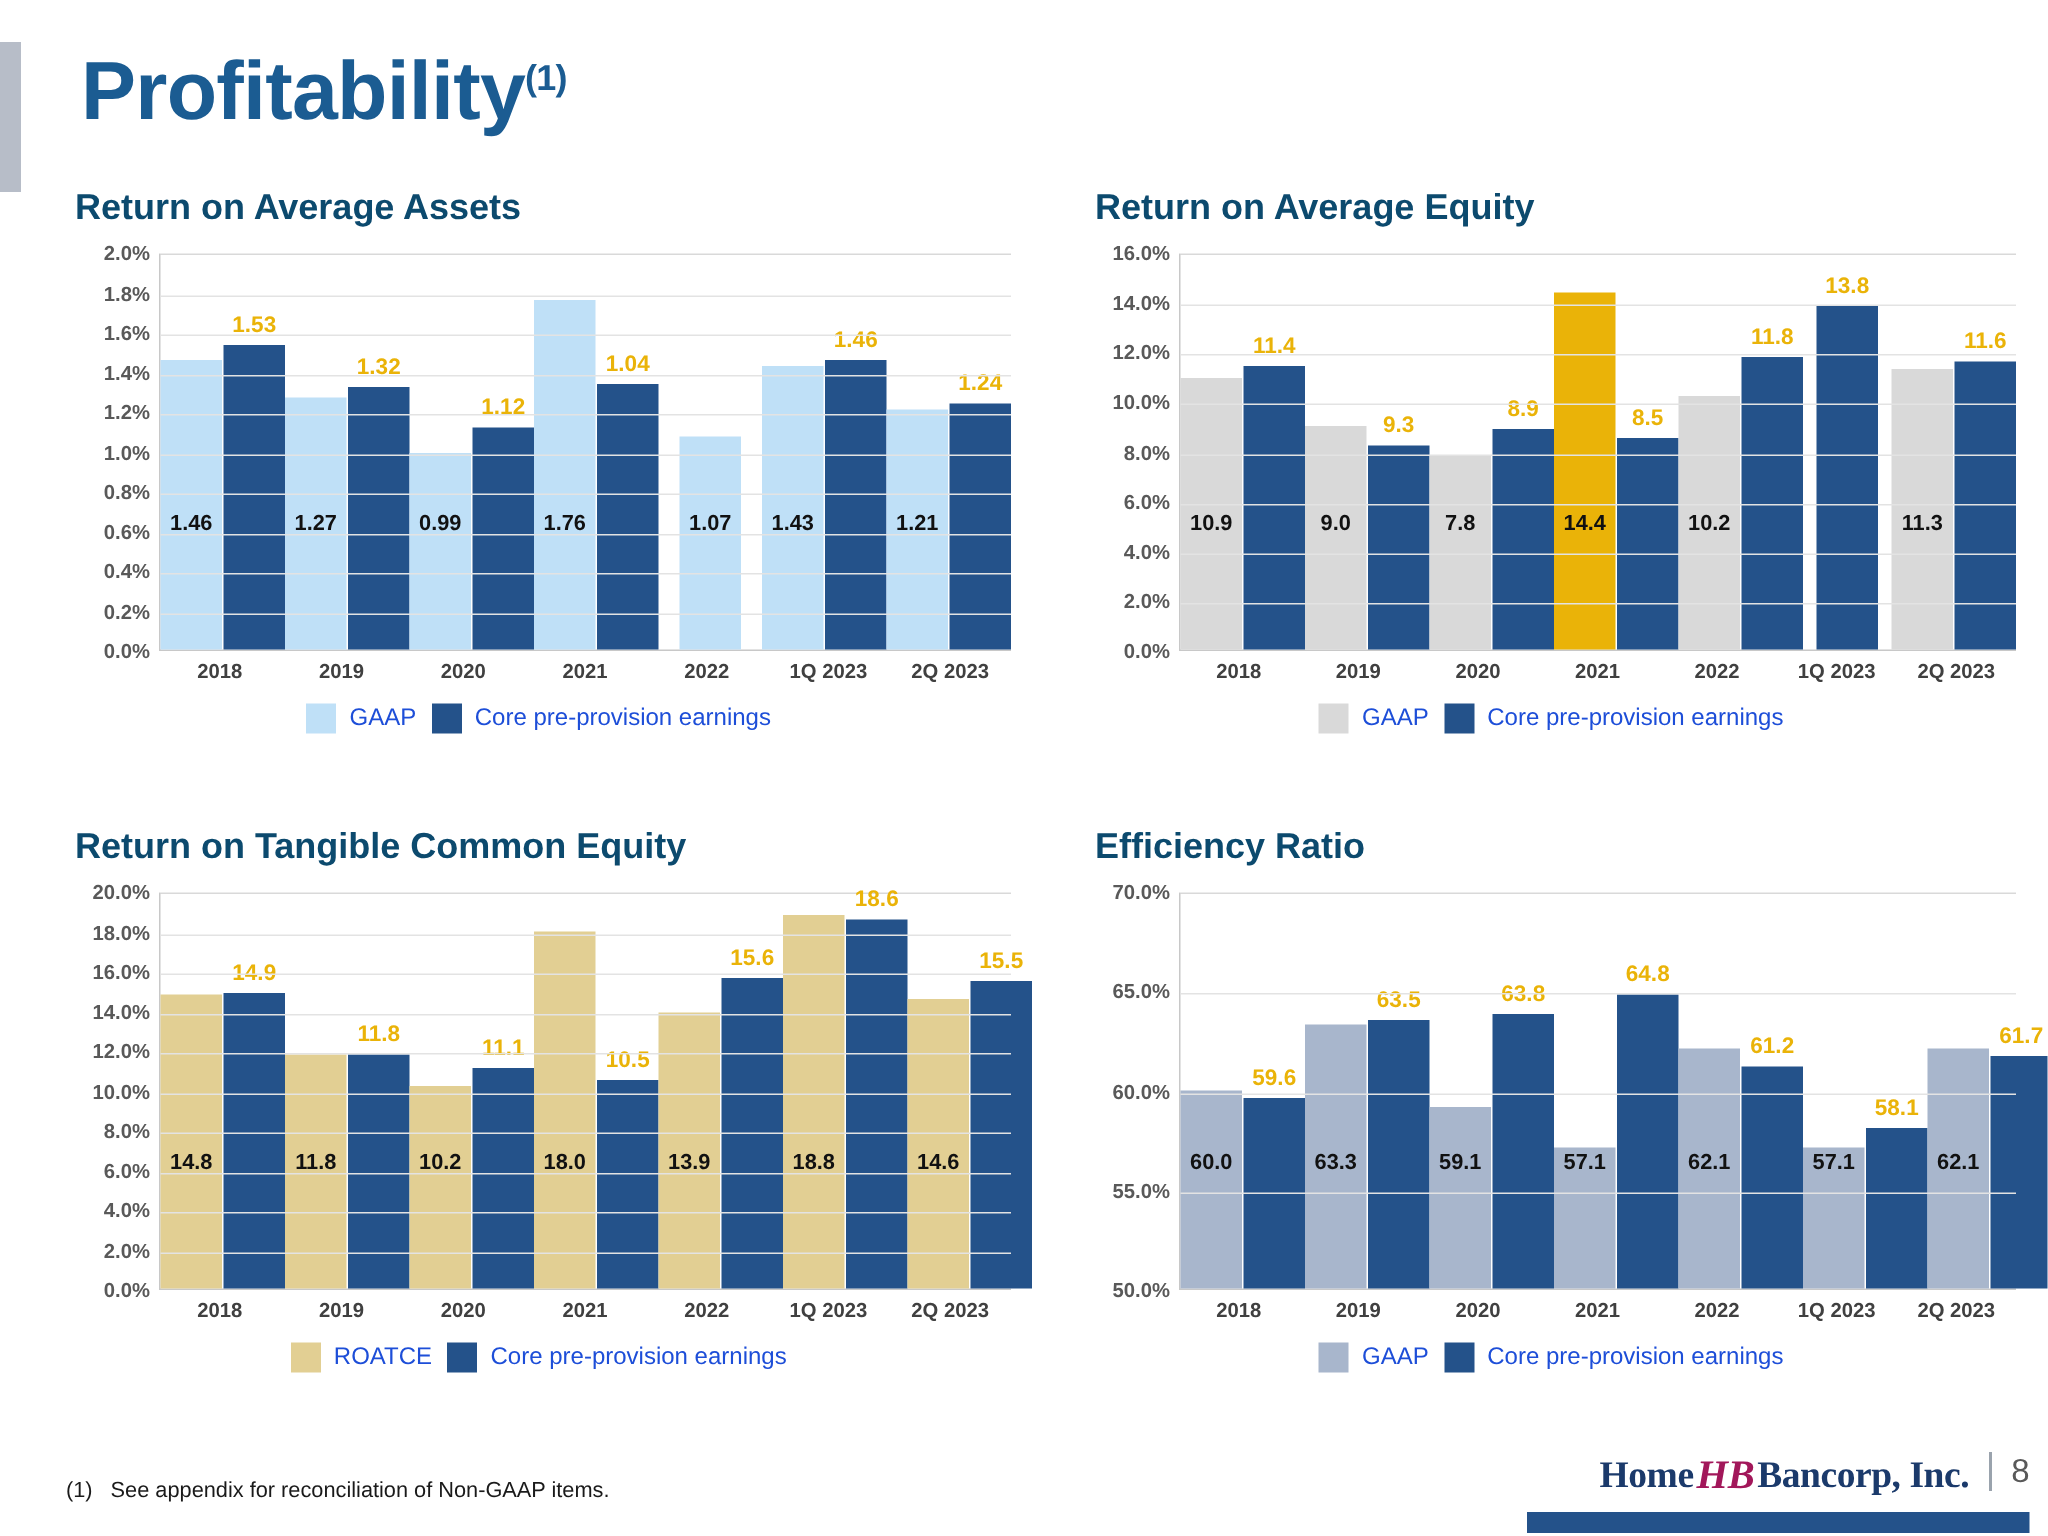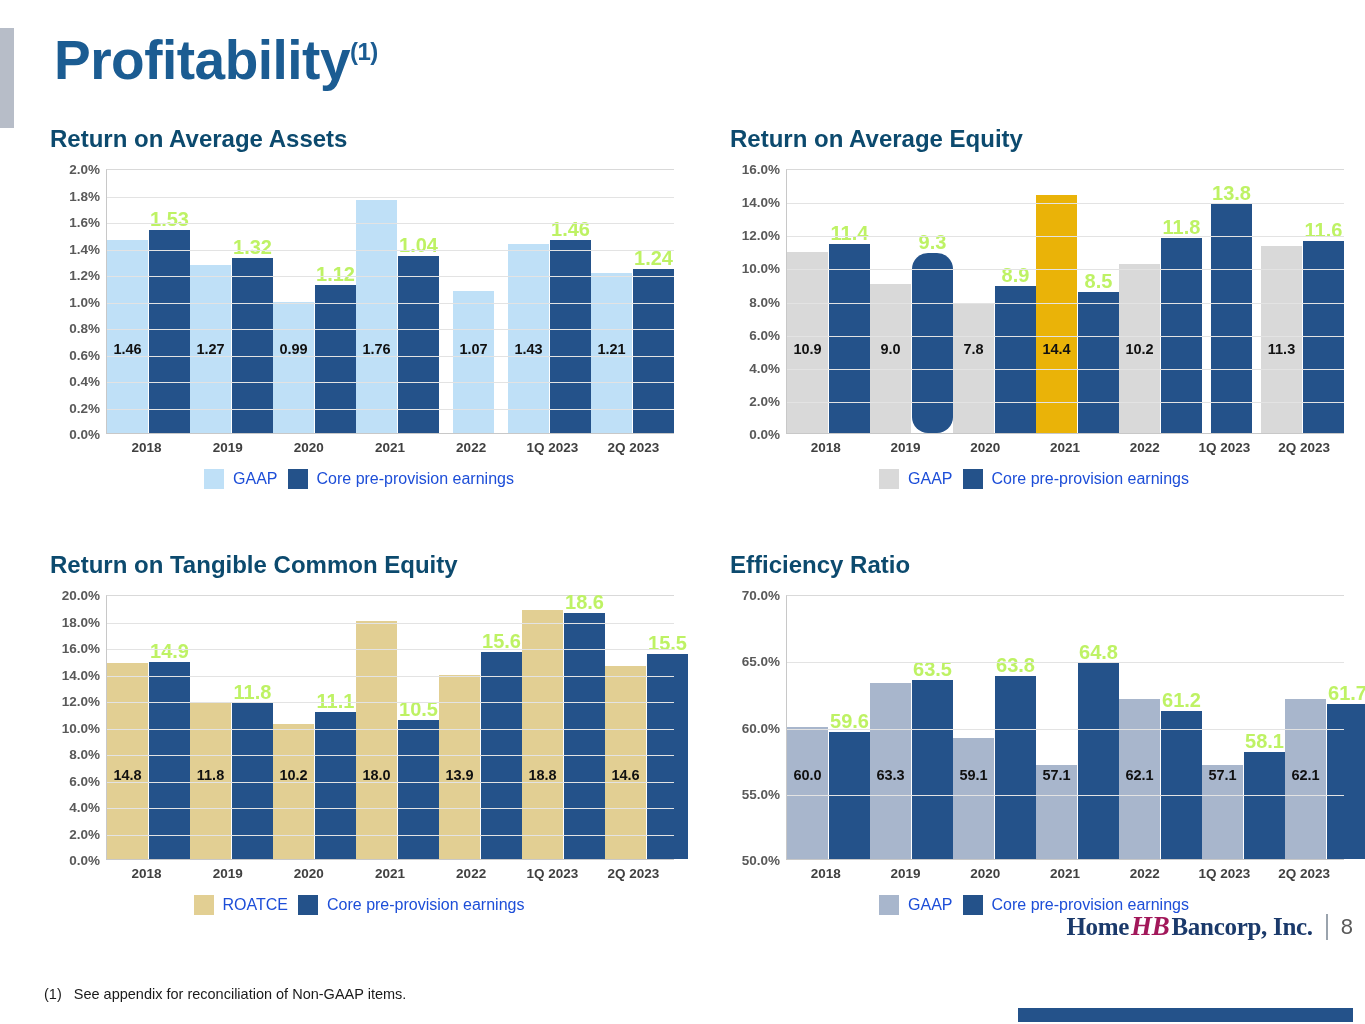--- a/index.html
+++ b/index.html
@@ -82,21 +82,21 @@
   }
   .bar .inside-label {
     position: absolute; left: 50%; bottom: 0;
     transform: translateX(-50%);
     font-size: 14.5px; font-weight: bold; color: #111111;
     white-space: nowrap;
   }
   .bar .above-label {
     position: absolute; left: 50%; top: -22px;
     transform: translateX(-50%);
-    font-size: 20px; font-weight: bold; color: #bef264;
+    font-size: 15px; font-weight: bold; color: #eab308;
     white-space: nowrap;
     text-align: center;
   }
 
   .x-axis {
     display: flex;
     margin-top: 6px;
   }
   .x-axis .spacer { flex: 0 0 62px; }
   .x-labels {
@@ -118,22 +118,22 @@
 
   
   .footnote {
     position: absolute; left: 44px; top: 986px;
     font-size: 14.5px; color: #1a1a1a;
     white-space: nowrap;
   }
   .footnote .marker { margin-right: 12px; }
 
   .logo-row {
-    position: absolute; right: 12px; top: 911px;
-    display: flex; align-items: center; gap: 13px;
+    position: absolute; right: 12px; top: 968px;
+    display: flex; gap: 13px;
   }
   .logo-text {
     font-family: "Liberation Serif", serif;
     font-size: 25px; font-weight: bold; color: #1b3a6b;
     display: flex; align-items: center; letter-spacing: -0.3px;
   }
   .logo-mark {
     font-family: "Liberation Serif", serif;
     font-size: 27px; font-weight: bold; font-style: italic;
     color: #a2175a; margin: 0 2px;
@@ -286,21 +286,21 @@
                 <span class="inside-label" style="bottom: 76px;">10.9</span>
               </div>
               <div class="bar" style="height: 188.812px; background: rgb(36, 82, 138);">
                 <span class="above-label">11.4</span>
               </div>
             </div>
             <div class="group">
               <div class="bar" style="height: 149.062px; background: rgb(217, 217, 217);">
                 <span class="inside-label" style="bottom: 76px;">9.0</span>
               </div>
-              <div class="bar" style="height: 180px; background: rgb(36, 82, 138); border-radius: 16px;">
+              <div class="bar" style="height: 136px; background: rgb(36, 82, 138);">
                 <span class="above-label">9.3</span>
               </div>
             </div>
             <div class="group">
               <div class="bar" style="height: 129.188px; background: rgb(217, 217, 217);">
                 <span class="inside-label" style="bottom: 76px;">7.8</span>
               </div>
               <div class="bar" style="height: 147.406px; background: rgb(36, 82, 138);">
                 <span class="above-label">8.9</span>
               </div>

